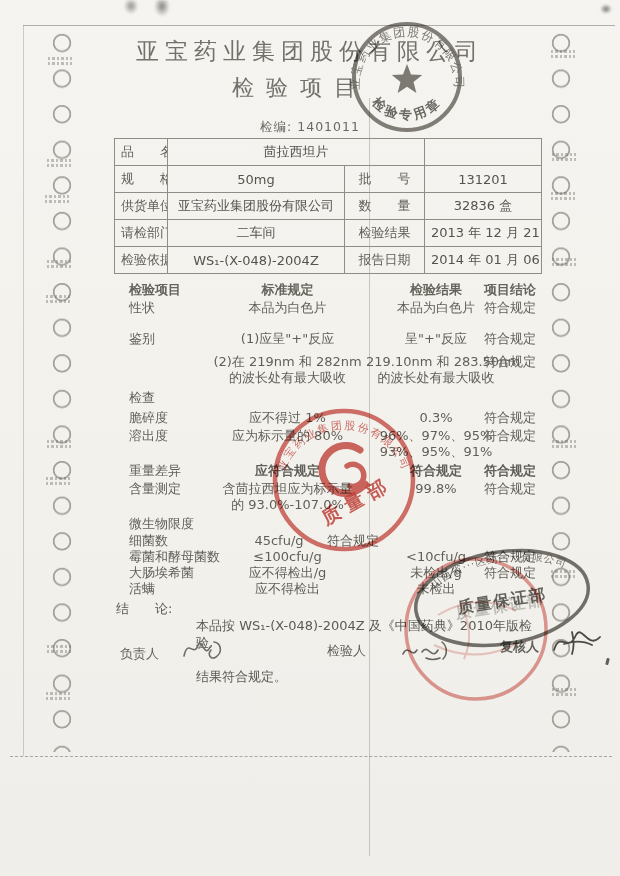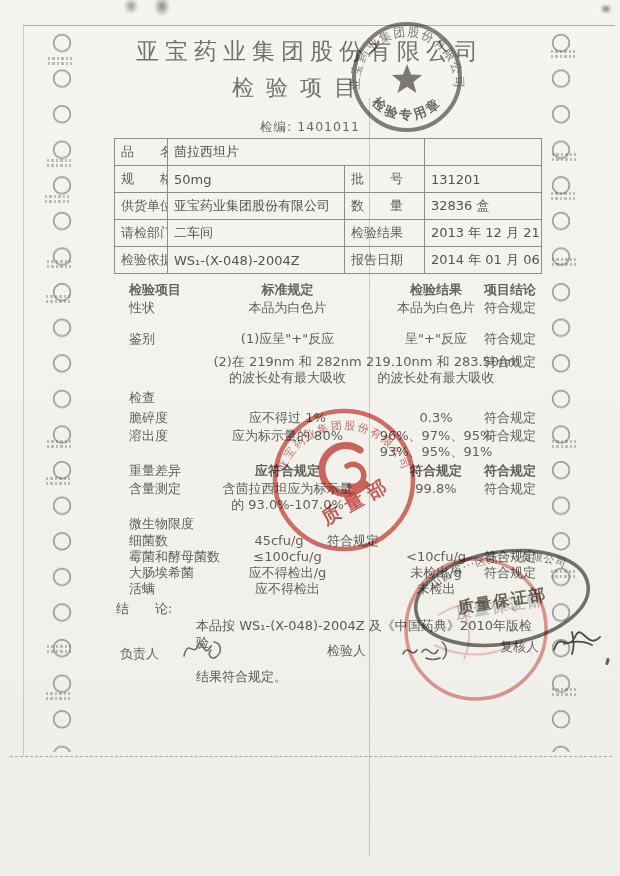--- a/index.html
+++ b/index.html
@@ -26,21 +26,21 @@
   .tick{position:absolute;left:606px;top:658px;width:3px;height:7px;background:rgba(60,58,52,.8);border-radius:1px;transform:rotate(14deg);}
   
   .t-company{position:absolute;left:100px;top:36px;width:420px;text-align:center;
              font-size:23px;letter-spacing:6px;color:#73716a;font-weight:500;}
   .t-report{position:absolute;left:100px;top:73px;width:400px;text-align:center;
             font-size:22px;letter-spacing:12px;color:#73716a;font-weight:500;}
   .t-no{position:absolute;left:200px;top:119px;width:220px;text-align:center;font-size:12.5px;color:#6a6862;letter-spacing:1px;}
   
   table.info{position:absolute;left:114px;top:138px;width:427px;border-collapse:collapse;table-layout:fixed;
              font-size:13px;color:#55534e;}
-  table.info td{border:1px solid #8f8d86;height:24px;padding:1px 6px;vertical-align:middle;overflow:hidden;white-space:nowrap;}
+  table.info td{border:1px solid #8f8d86;height:24px;padding:1px 6px;vertical-align:middle;overflow:hidden;white-space:nowrap;text-align:center;}
   table.info td.lbl{color:#615f59;}
   
   .results{position:absolute;left:122px;top:276px;width:452px;font-size:13px;line-height:16px;color:#615f58;}
   .rrow{display:flex;align-items:flex-start;}
   .c-item{width:80px;padding-left:7px;white-space:nowrap;flex:none;}
   .c-std{width:157px;text-align:center;white-space:pre-line;flex:none;}
   .c-res{width:140px;text-align:center;white-space:pre;flex:none;}
   .c-con{width:84px;margin-left:-22px;flex:none;}
   .rhead>div{font-weight:700;color:#66645c;}
   
@@ -231,21 +231,21 @@
   </div>
 
   <span class="sig-label" style="left:120px;top:645px">负责人</span>
   <svg class="sig" style="left:176px;top:634px" width="60" height="30" viewBox="0 0 60 30">
     <path d="M8 22 C12 4 18 24 22 11 C25 3 29 25 34 13 M38 8 c7 1 9 10 2 15 c-5 3 -9 -2 -5 -7" fill="none" stroke="#6f6d66" stroke-width="1.6" stroke-linecap="round"></path>
   </svg>
   <span class="sig-label" style="left:327px;top:642px">检验人</span>
   <svg class="sig" style="left:398px;top:636px" width="56" height="28" viewBox="0 0 56 28">
     <path d="M5 18 c5 -11 9 5 14 -4 m5 2 c6 -9 10 9 16 -2 m-12 8 c4 2 9 2 14 0 M44 6 c5 4 6 12 1 17" fill="none" stroke="#68665f" stroke-width="1.6" stroke-linecap="round"></path>
   </svg>
-  <span class="sig-label" style="left:500px;top:638px;font-weight:400">复核人</span>
+  <span class="sig-label" style="left:500px;top:638px;font-weight:700">复核人</span>
   <svg class="sig" style="left:546px;top:626px" width="64" height="34" viewBox="0 0 64 34">
     <path d="M8 24 C14 4 22 28 30 9 C36 -2 42 24 54 11 M18 18 c9 -3 20 -3 28 1 M26 6 c2 8 2 16 0 22" fill="none" stroke="#4c4a45" stroke-width="1.8" stroke-linecap="round"></path>
   </svg>
 
   <div class="stamp" style="left:346px;top:16px">
     <svg width="122" height="122" viewBox="0 0 122 122">
       <defs>
         <path id="s1top" d="M 13 68 A 48 48 0 1 1 109 68"></path>
         <path id="s1bot" d="M 21 79 A 45 45 0 0 0 101 79"></path>
       </defs>

